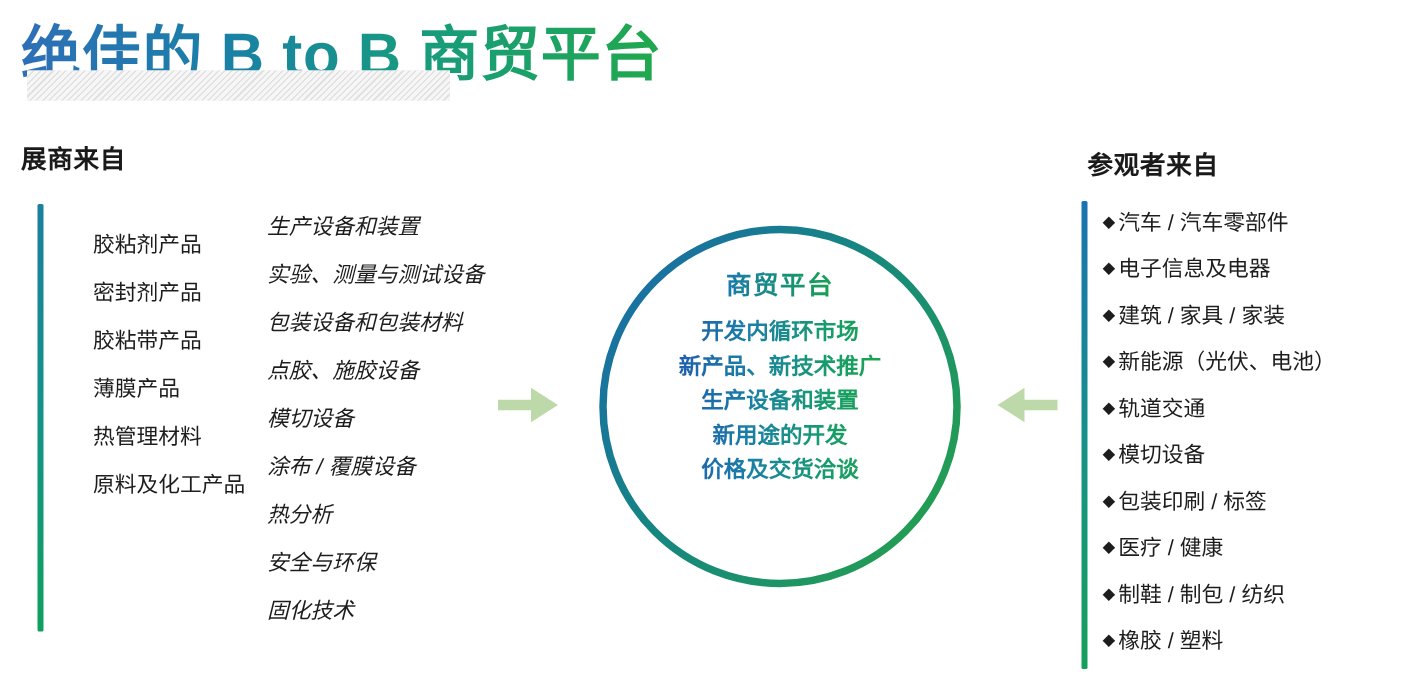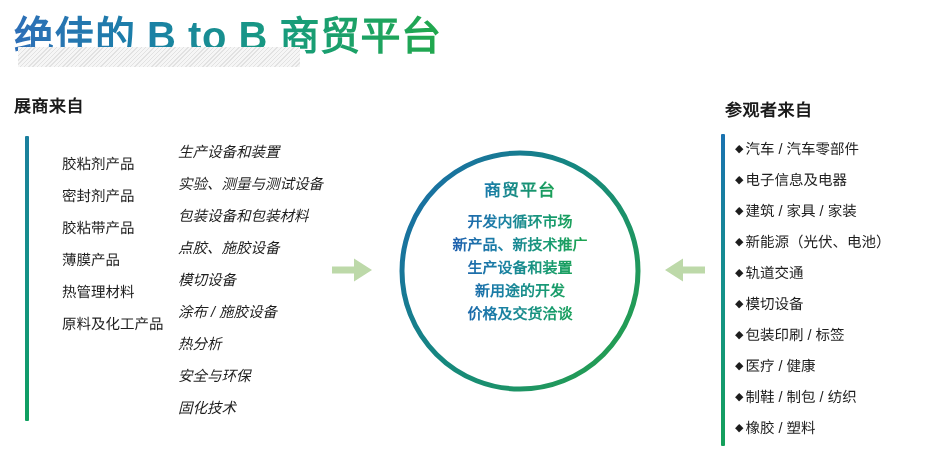--- a/index.html
+++ b/index.html
@@ -222,21 +222,21 @@
     <li>
         <span>包装设备和包装材料</span>
       </li>
     <li>
         <span>点胶、施胶设备</span>
       </li>
     <li>
         <span>模切设备</span>
       </li>
     <li>
-        <span>涂布 / 施胶设备</span>
+        <span>涂布 / 覆膜设备</span>
       </li>
     <li>
         <span>热分析</span>
       </li>
     <li>
         <span>安全与环保</span>
       </li>
     <li>
         <span>固化技术</span>
       </li>

